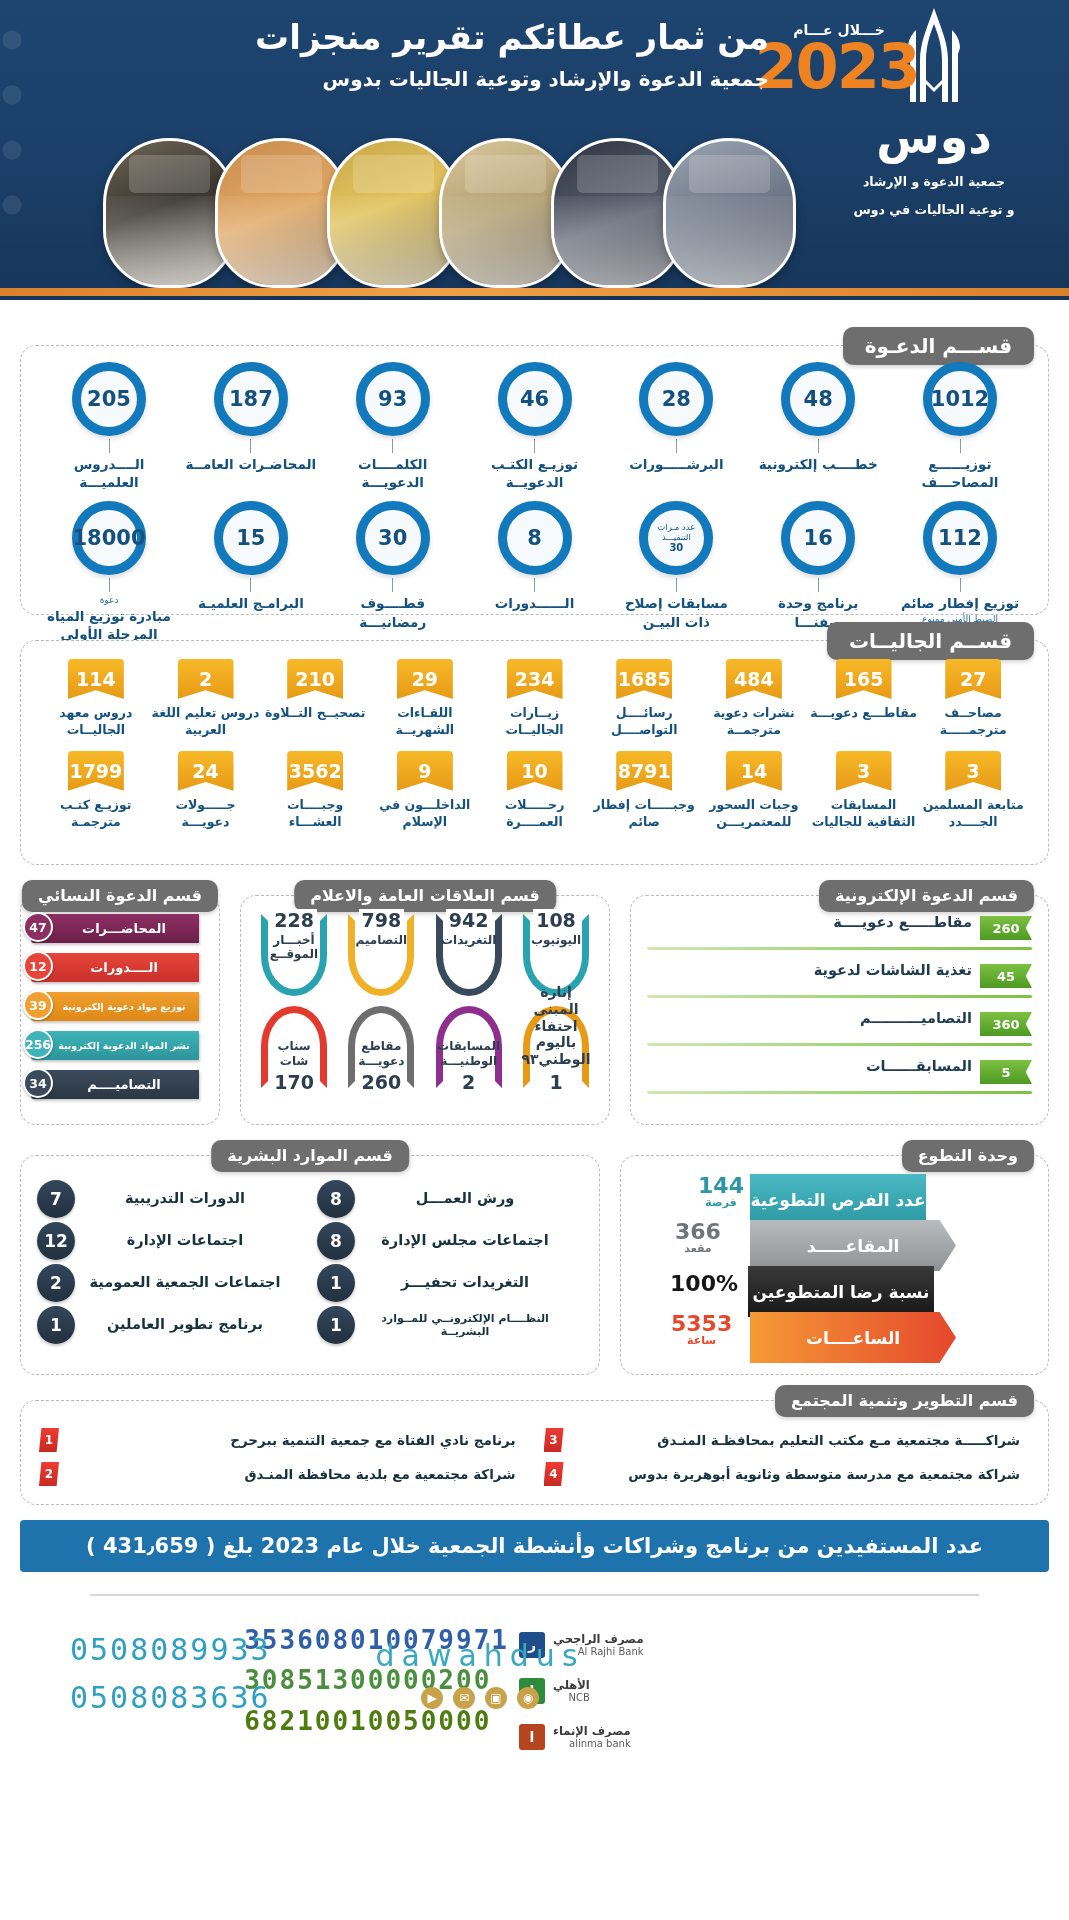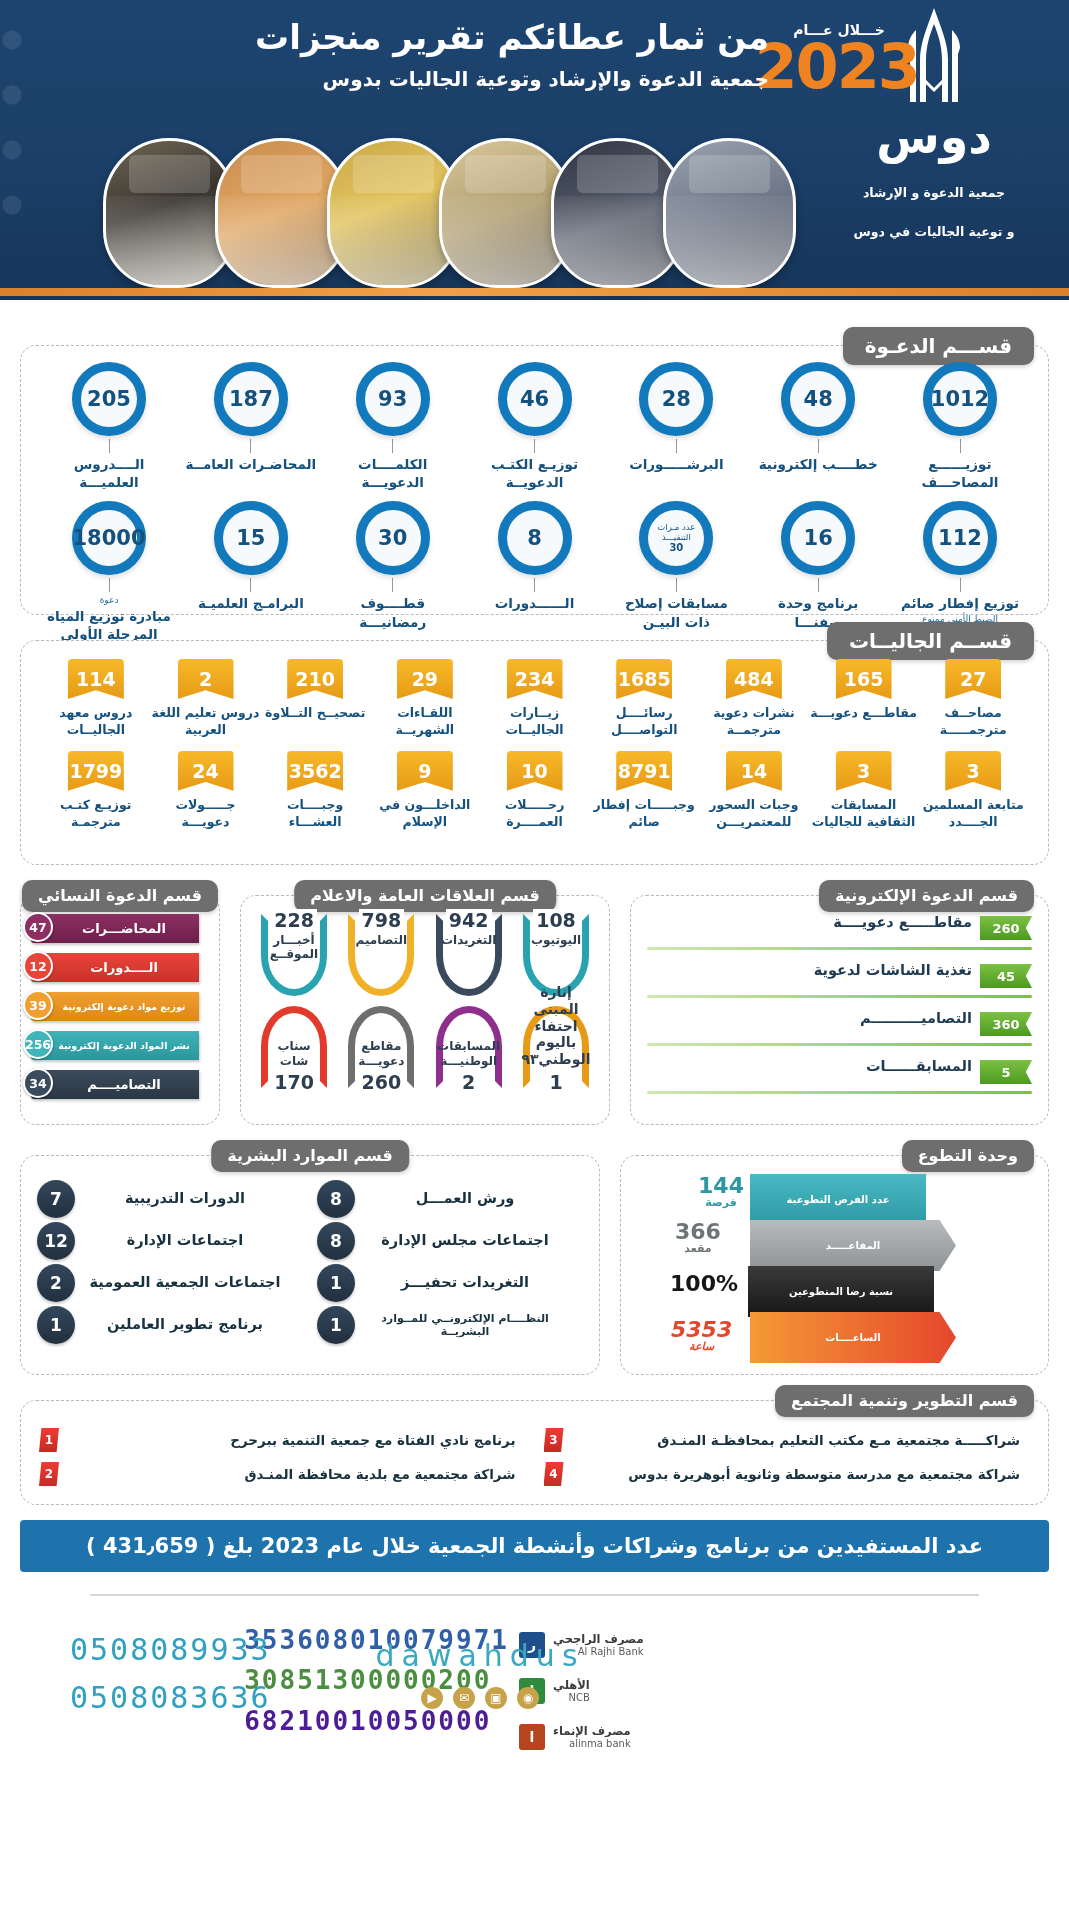--- a/index.html
+++ b/index.html
@@ -23,21 +23,21 @@
     background:
       radial-gradient(circle at 12px 40px, rgba(255,255,255,.09) 0 9px, transparent 10px),
       radial-gradient(circle at 12px 95px, rgba(255,255,255,.09) 0 9px, transparent 10px),
       radial-gradient(circle at 12px 150px, rgba(255,255,255,.09) 0 9px, transparent 10px),
       radial-gradient(circle at 12px 205px, rgba(255,255,255,.09) 0 9px, transparent 10px);
   }
   .logo-box { position:absolute; right: 0; top: 4px; width: 270px; text-align:center; }
   .logo-mark { margin: 0 auto; width: 96px; height: 112px; position: relative; }
   .logo-mark svg { display:block; }
   .logo-word { margin-top:-6px; color:#fff; font-size:46px; font-weight:bold; letter-spacing:-1px; }
-  .logo-sub { color:#ffffff; font-size:12.5px; line-height:1.5; margin-top:20px; font-weight:bold;}
+  .logo-sub { color:#ffffff; font-size:12.5px; line-height:1.5; margin-top:9px; font-weight:bold;}
 
   .hdr-title-wrap { position:absolute; right: 300px; top: 18px; width: 560px; text-align:right;}
   .hdr-title { color:#ffffff; font-size:34px; font-weight:bold; line-height:1.15; letter-spacing:-.5px;}
   .hdr-sub { color:#ffffff; font-size:20px; font-weight:bold; margin-top:10px;}
 
   .year-box { position:absolute; right: 150px; top: 22px; width: 160px; text-align:center;}
   .year-label { color:#ffffff; font-size:14px; font-weight:bold; letter-spacing:1px;}
   .year-num { color:#ef8321; font-size:62px; font-weight:bold; line-height:.95; letter-spacing:-2px;}
 
   
@@ -196,40 +196,40 @@
   }
   .hr-txt { flex:1; text-align:center; padding: 0 10px 0 2px;
     color:#17313f; font-size:14.5px; font-weight:bold; line-height:1.2;}
   .hr-txt.sm { font-size:11px; }
 
   
   #sec-vol { left: 620px; top: 1155px; width: 429px; height: 220px; }
   .vol-wrap { position:absolute; inset:0; padding: 18px 14px 8px 14px; }
   .vol-row { position:relative; height: 42px; margin-bottom: 4px; }
   .vol-band {
-    position:absolute; height: 51px; color:#ffffff; font-size:10px; font-weight:bold;
+    position:absolute; height: 51px; color:#ffffff; font-size:17px; font-weight:bold;
     display:flex; align-items:center; justify-content:center;
     box-shadow: 1px 2px 4px rgba(0,0,0,.25);
   }
   .vb0 { right: 108px; width: 176px; top:0; background: linear-gradient(180deg,#49b9c4,#2d98a3);
          clip-path: polygon(0 0, 100% 0, 100% 100%, 0 100%); }
   .vb1 { right: 78px; width: 206px; top:0; background: linear-gradient(180deg,#b9bcbe,#8e9295);
          clip-path: polygon(0 0, 92% 0, 100% 50%, 92% 100%, 0 100%); }
   .vb2 { right: 100px; width: 186px; top:0; background: linear-gradient(180deg,#3a3a3a,#161616);
          clip-path: polygon(0 0, 100% 0, 100% 100%, 0 100%); }
   .vb3 { right: 78px; width: 206px; top:0;
          background: linear-gradient(90deg,#f59a36,#e5472c);
          clip-path: polygon(0 0, 92% 0, 100% 50%, 92% 100%, 0 100%); }
   .vol-val { position:absolute; text-align:center; line-height:1.05; }
   .vv-num { font-size:22px; font-weight:bold; }
   .vv-unit { font-size:11px; font-weight:bold; }
   .vol-val.c0 { right: 290px; top: 0; color:#2d98a3;}
   .vol-val.c1 { left: 40px; top: 0; color:#6f7477;}
   .vol-val.c2 { right: 296px; top: 6px; color:#161616;}
-  .vol-val.c3 { left: 36px; top: 6px; color:#e5472c;font-style:italic;}
+  .vol-val.c3 { left: 36px; top: 0; color:#e5472c;}
 
   
   #sec-comm { left: 20px; top: 1400px; width: 1029px; height: 105px; }
   .comm-cols { position:absolute; inset:0; padding: 22px 18px 8px 18px;
      display:flex; flex-direction:row-reverse; gap: 18px;}
   .comm-col { flex:1; }
   .comm-row { display:flex; flex-direction:row-reverse; align-items:center; height:34px; }
   .comm-num {
     width: 20px; height: 24px; background: linear-gradient(180deg,#ee3b33,#c72a24);
     color:#fff; font-size:12px; font-weight:bold;
@@ -246,21 +246,21 @@
     background: #1f73ad; border-radius:4px;
     display:flex; align-items:center; justify-content:center;
     color:#ffffff; font-size:21px; font-weight:bold;
   }
 
   
   #footer { position:absolute; left:0; top: 1586px; width:1069px; height: 334px; background:#fff; }
   .foot-rule { position:absolute; left:90px; right:90px; top: 8px; height:2px; background:#d7d7d7;}
   .foot-accounts { position:absolute; right: 560px; top: 34px; text-align:left; }
   .acct { font-size:26px; letter-spacing:2px; font-weight:bold; line-height:1.55; font-family:"DejaVu Sans Mono", monospace;}
-  .acct.a0{ color:#2f5fa8;} .acct.a1{ color:#4a8f3e;} .acct.a2{ color:#4c1d95;}
+  .acct.a0{ color:#2f5fa8;} .acct.a1{ color:#4a8f3e;} .acct.a2{ color:#4d7c0f;}
   .foot-banks { position:absolute; right: 300px; top: 36px; width: 250px;}
   .bank { display:flex; flex-direction:row-reverse; align-items:center; justify-content:flex-start;
      height: 46px; gap:8px;}
   .bank-mark { width:26px; height:26px; border-radius:3px; display:flex; align-items:center; justify-content:center;
      color:#fff; font-size:14px; font-weight:bold;}
   .bank-name { text-align:right; line-height:1.1; }
   .bank-ar { font-size:11.5px; font-weight:bold; color:#3b3b3b;}
   .bank-en { font-size:10px; color:#5b5b5b;}
   .foot-handle { position:absolute; left: 330px; top: 52px; width: 300px; text-align:center;}
   .handle-text { color:#3aa8bf; font-size:30px; letter-spacing:7px; font-weight:normal;}

